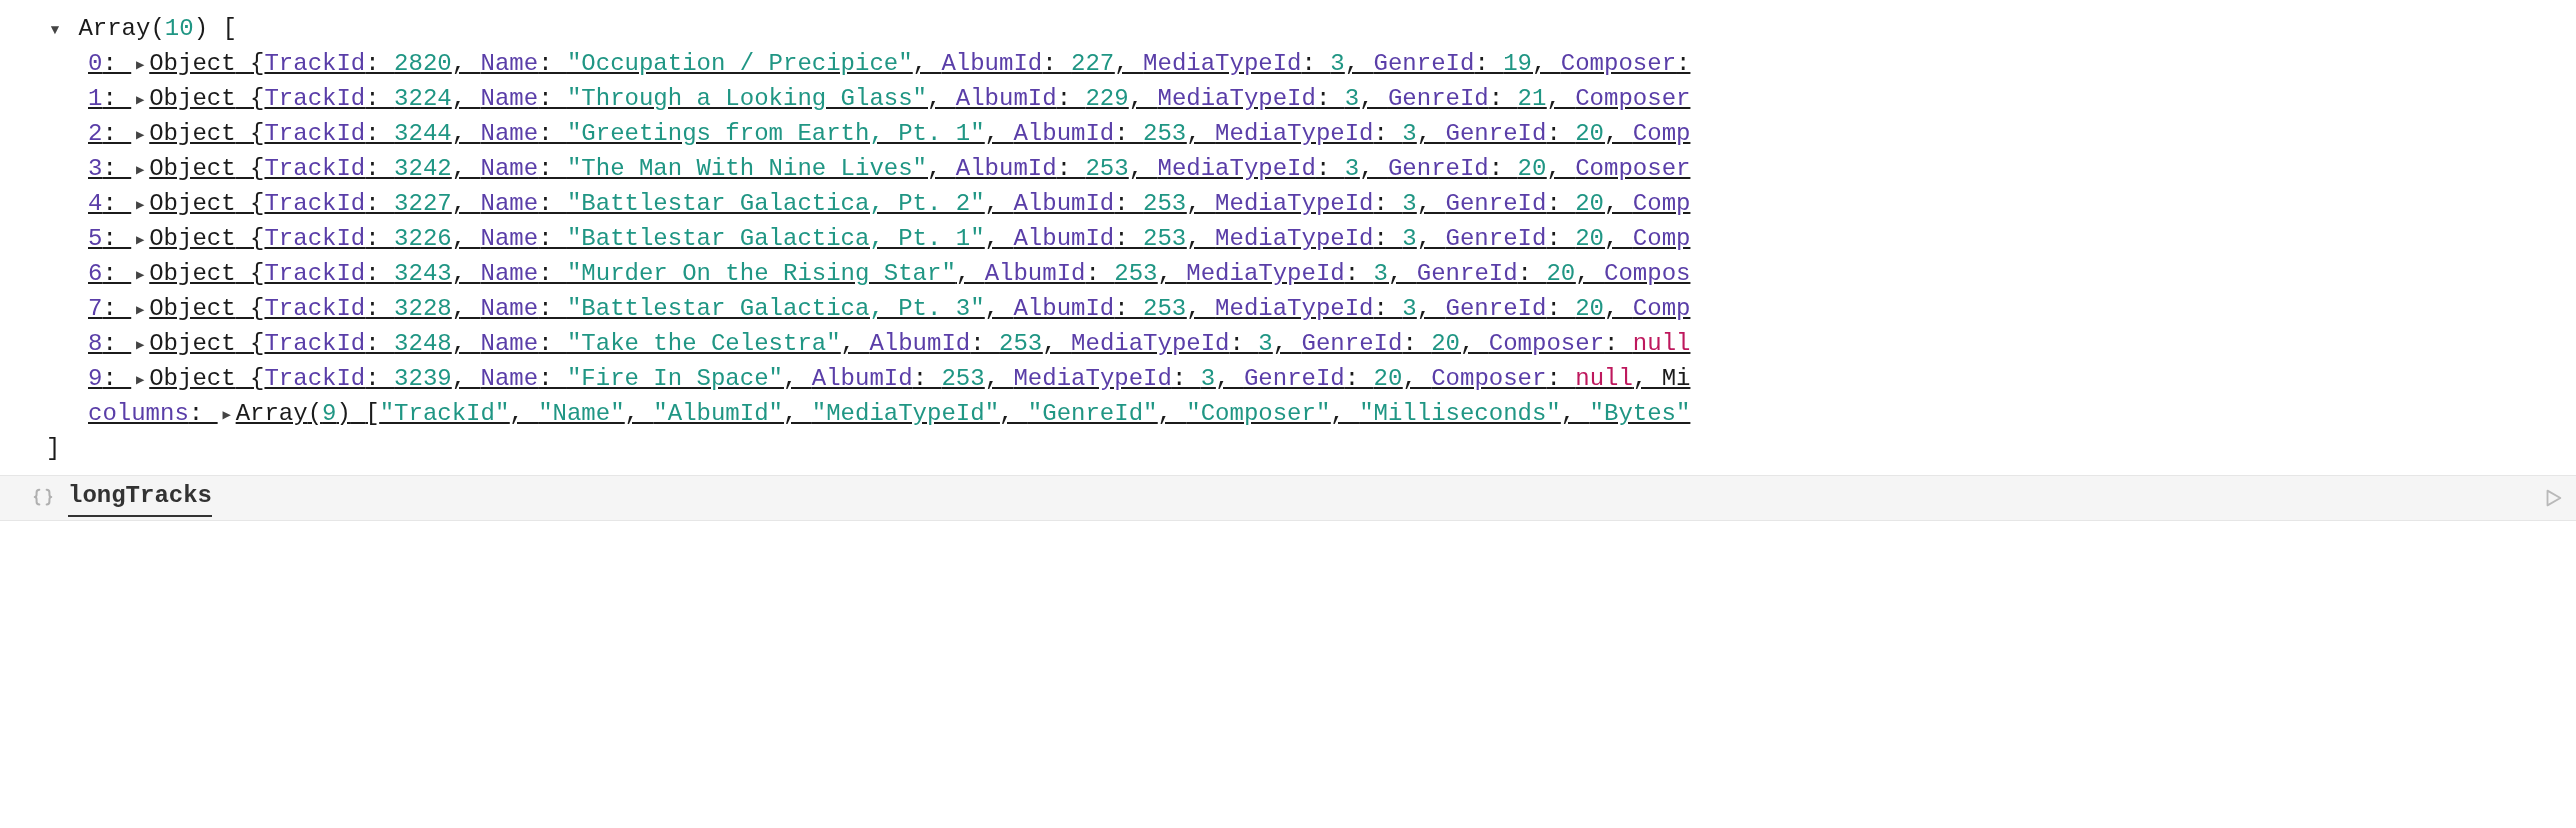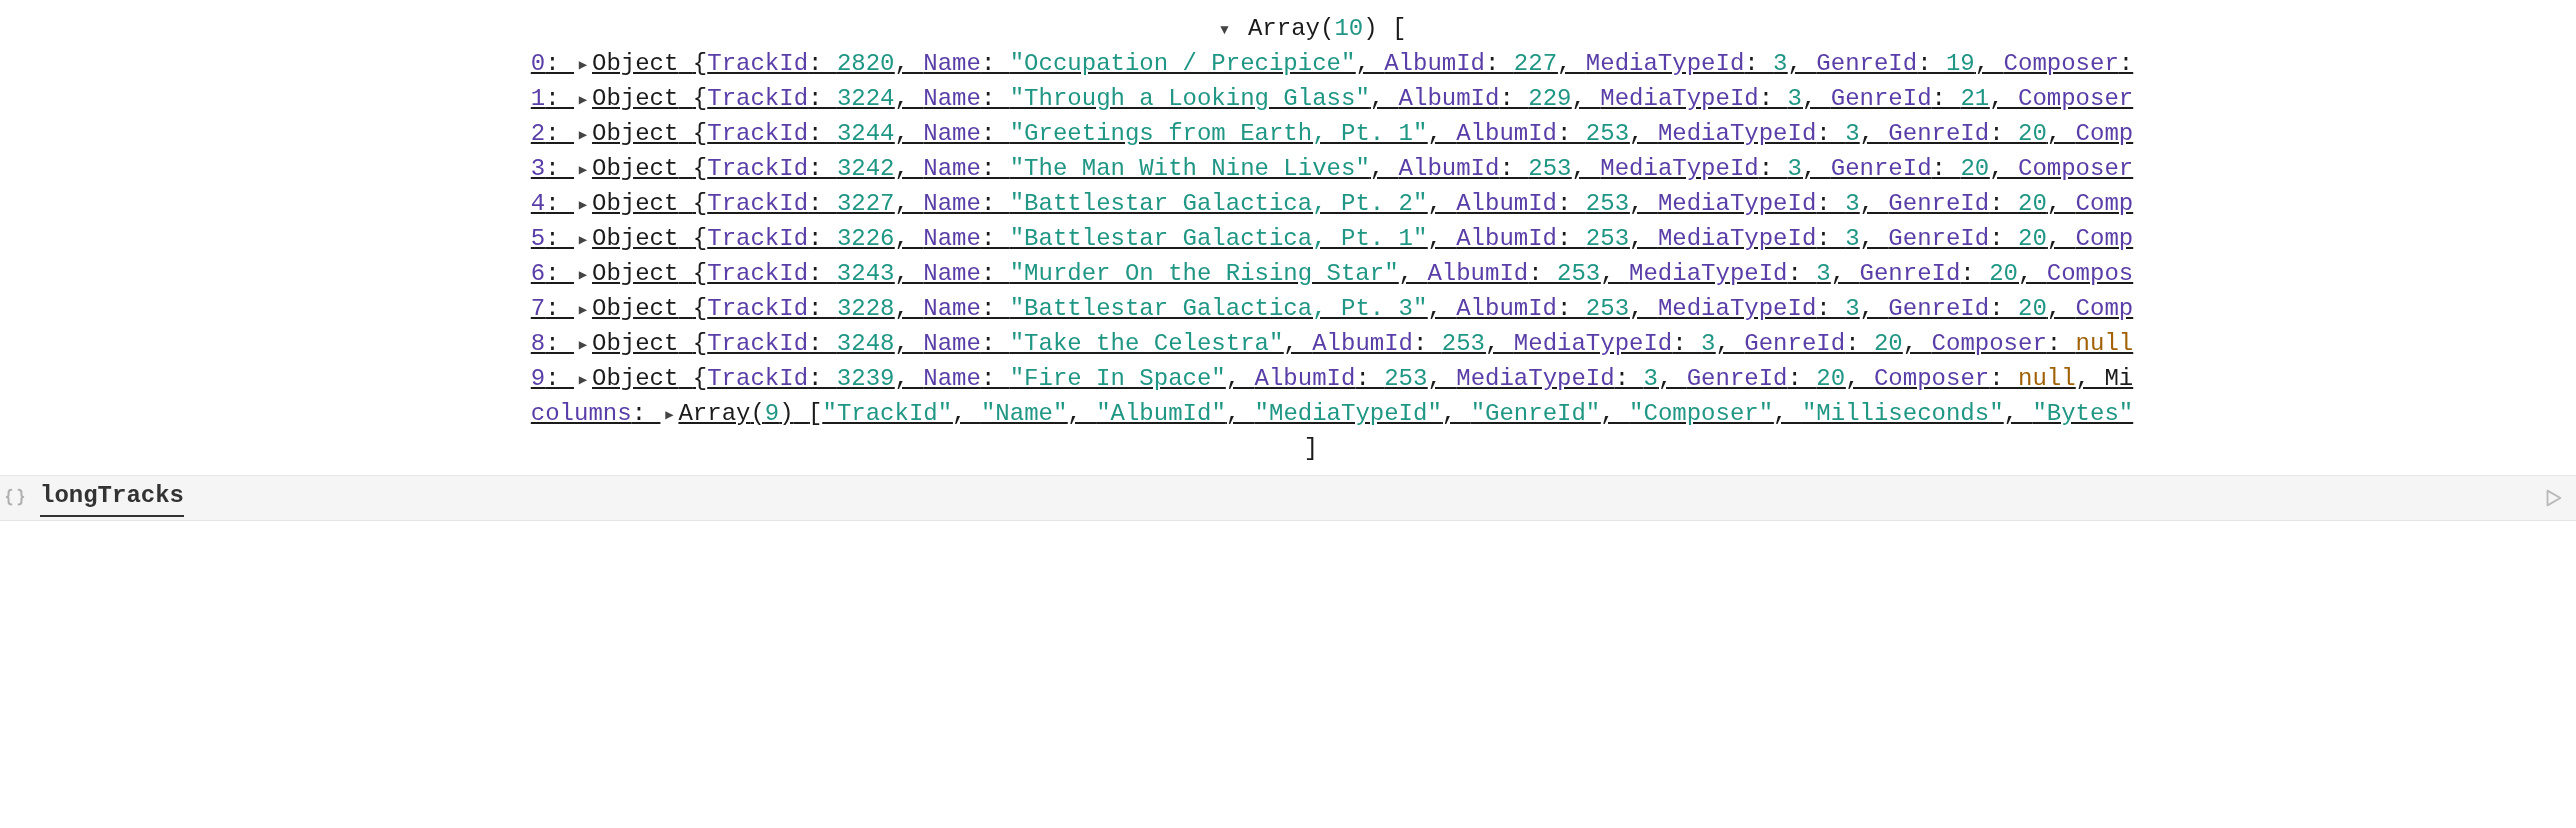--- a/index.html
+++ b/index.html
@@ -10,21 +10,20 @@
     background: #fff;
     color: #1b1b1b;
     width: 2576px;
     padding: 12px 0 10px 0;
     white-space: nowrap;
     overflow: hidden;
   }
 
   .output {
     padding-left: 46px;
-    text-align: center;
   }
 
   .row {
     display: block;
     height: 35px;
   }
 
   .tri {
     display: inline-block;
     width: 18px;
@@ -42,27 +41,27 @@
 
   .idx { color: #5a3ea8; }            
   .key { color: #5a3ea8; }
   .colon { color: #1b1b1b; }
   .brace { color: #1b1b1b; }
   .bracket { color: #1b1b1b; }
   .comma { color: #1b1b1b; }
   .typeword { color: #1b1b1b; }       
   .num { color: #209684; }            
   .str { color: #209684; }            
-  .nullv { color: #a16207; }
+  .nullv { color: #be185d; }
 
   .input-cell {
     display: flex;
     align-items: center;
     margin-top: 8px;
-    padding: 3px 12px 3px 4px;
+    padding: 3px 12px 3px 32px;
     background: #f5f5f5;
     border-top: 1px solid #e6e6e6;
     border-bottom: 1px solid #e6e6e6;
   }
   .cell-icon {
     width: 22px; height: 22px;
     color: #b0b0b0;
     margin-right: 14px;
     flex: none;
   }

